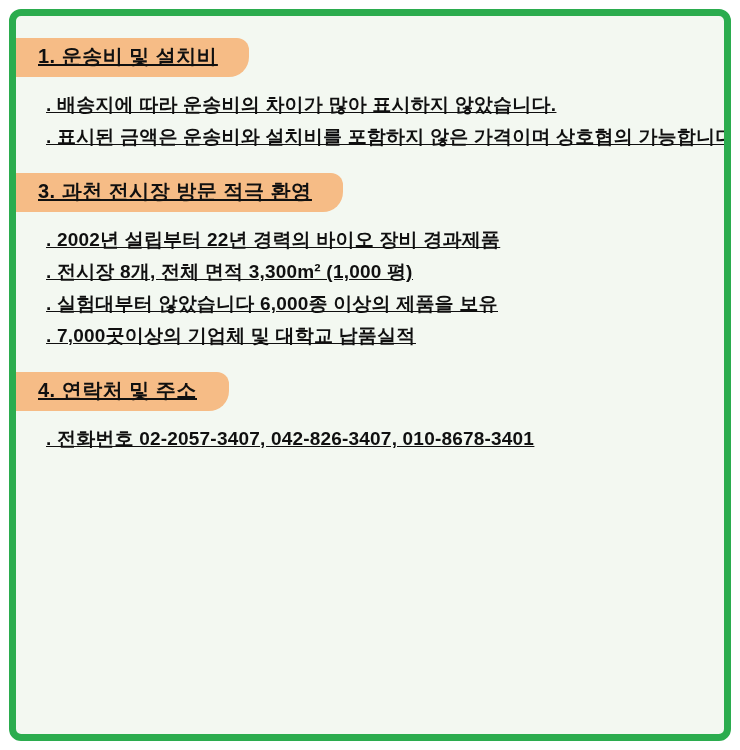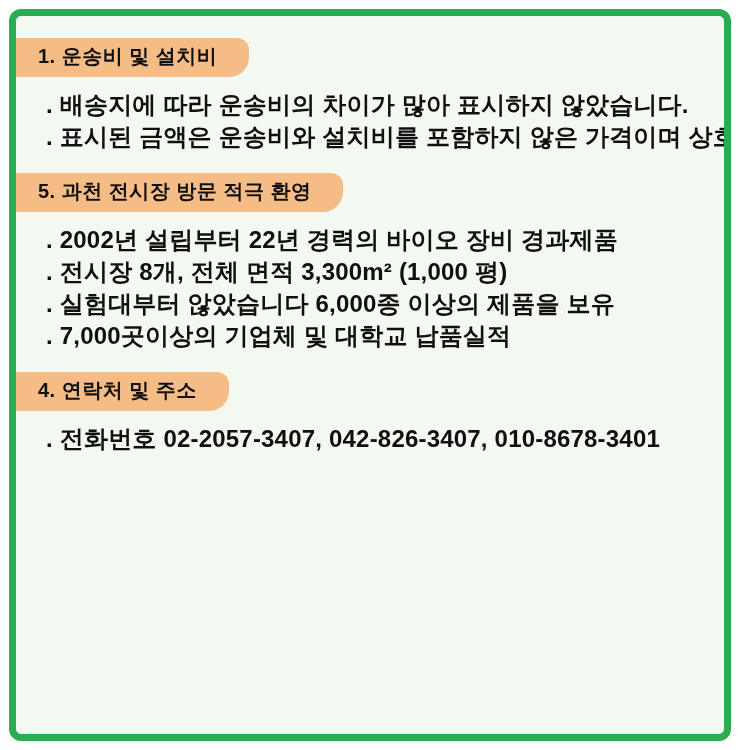--- a/index.html
+++ b/index.html
@@ -2,21 +2,21 @@
 <html style="--border-green: #2BAC4E; --panel-bg: #F3F8F1; --chip-bg: #F6BC86; --text: #101010; --page-bg: #FFFFFF;"><head>
 <meta charset="utf-8">
 <style>
   :root {
     --border-green: #2BAC4E;
     --panel-bg: #F3F8F1;
     --chip-bg: #F6BC86;
     --text: #101010;
     --page-bg: #FFFFFF;
   }
-  * { margin: 0; padding: 0; box-sizing: border-box; }
+  * { margin: 0; padding: 0; box-sizing: border-box; text-decoration: underline; }
   html, body {
     width: 740px; height: 750px;
     background: var(--page-bg);
     font-family: "Liberation Sans", "DejaVu Sans", sans-serif;
     overflow: hidden;
   }
   .panel {
     position: absolute;
     left: 9px; top: 9px;
     width: 722px; height: 732px;
@@ -38,21 +38,21 @@
     border-radius: 0 12px 20px 0;
     white-space: nowrap;
   }
   .items {
     list-style: none;
     margin-top: 12px;
     margin-left: 30px;
     margin-right: 10px;
   }
   .items li {
-    font-size: 24px;
+    font-size: 19px;
     font-weight: bold;
     color: var(--text);
     line-height: 32px;
     letter-spacing: 0.2px;
     white-space: nowrap;
   }
 </style>
 </head>
 <body>
 
@@ -62,21 +62,21 @@
     <div class="chip">1. 운송비 및 설치비</div>
     <ul class="items">
   <li>. 배송지에 따라 운송비의 차이가 많아 표시하지 않았습니다.</li>
 
   <li>. 표시된 금액은 운송비와 설치비를 포함하지 않은 가격이며 상호협의 가능합니다.</li>
 </ul>
   </div>
 
 
   <div class="section">
-    <div class="chip">5. 과천 전시장 방문 적극 환영</div>
+    <div class="chip">3. 과천 전시장 방문 적극 환영</div>
     <ul class="items">
   <li>. 2002년 설립부터 22년 경력의 바이오 장비 경과제품</li>
 
   <li>. 전시장 8개, 전체 면적 3,300m² (1,000 평)</li>
 
   <li>. 실험대부터 않았습니다 6,000종 이상의 제품을 보유</li>
 
   <li>. 7,000곳이상의 기업체 및 대학교 납품실적</li>
 
 </ul>

